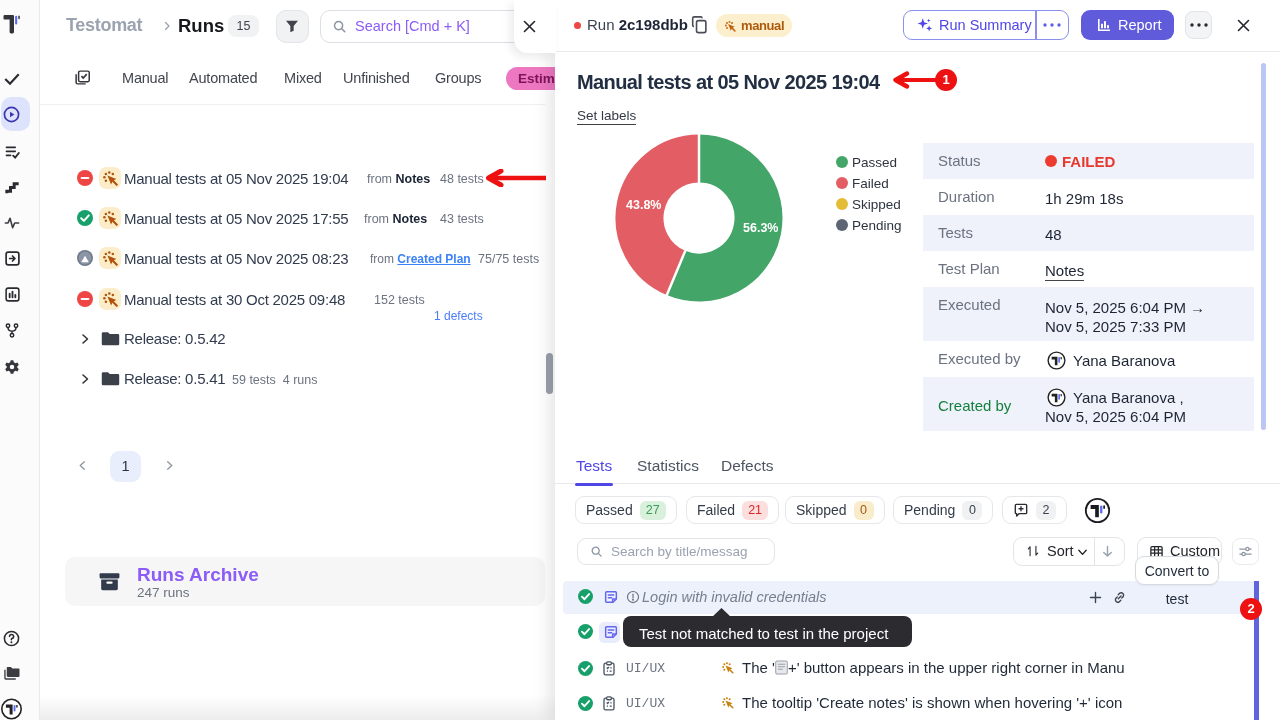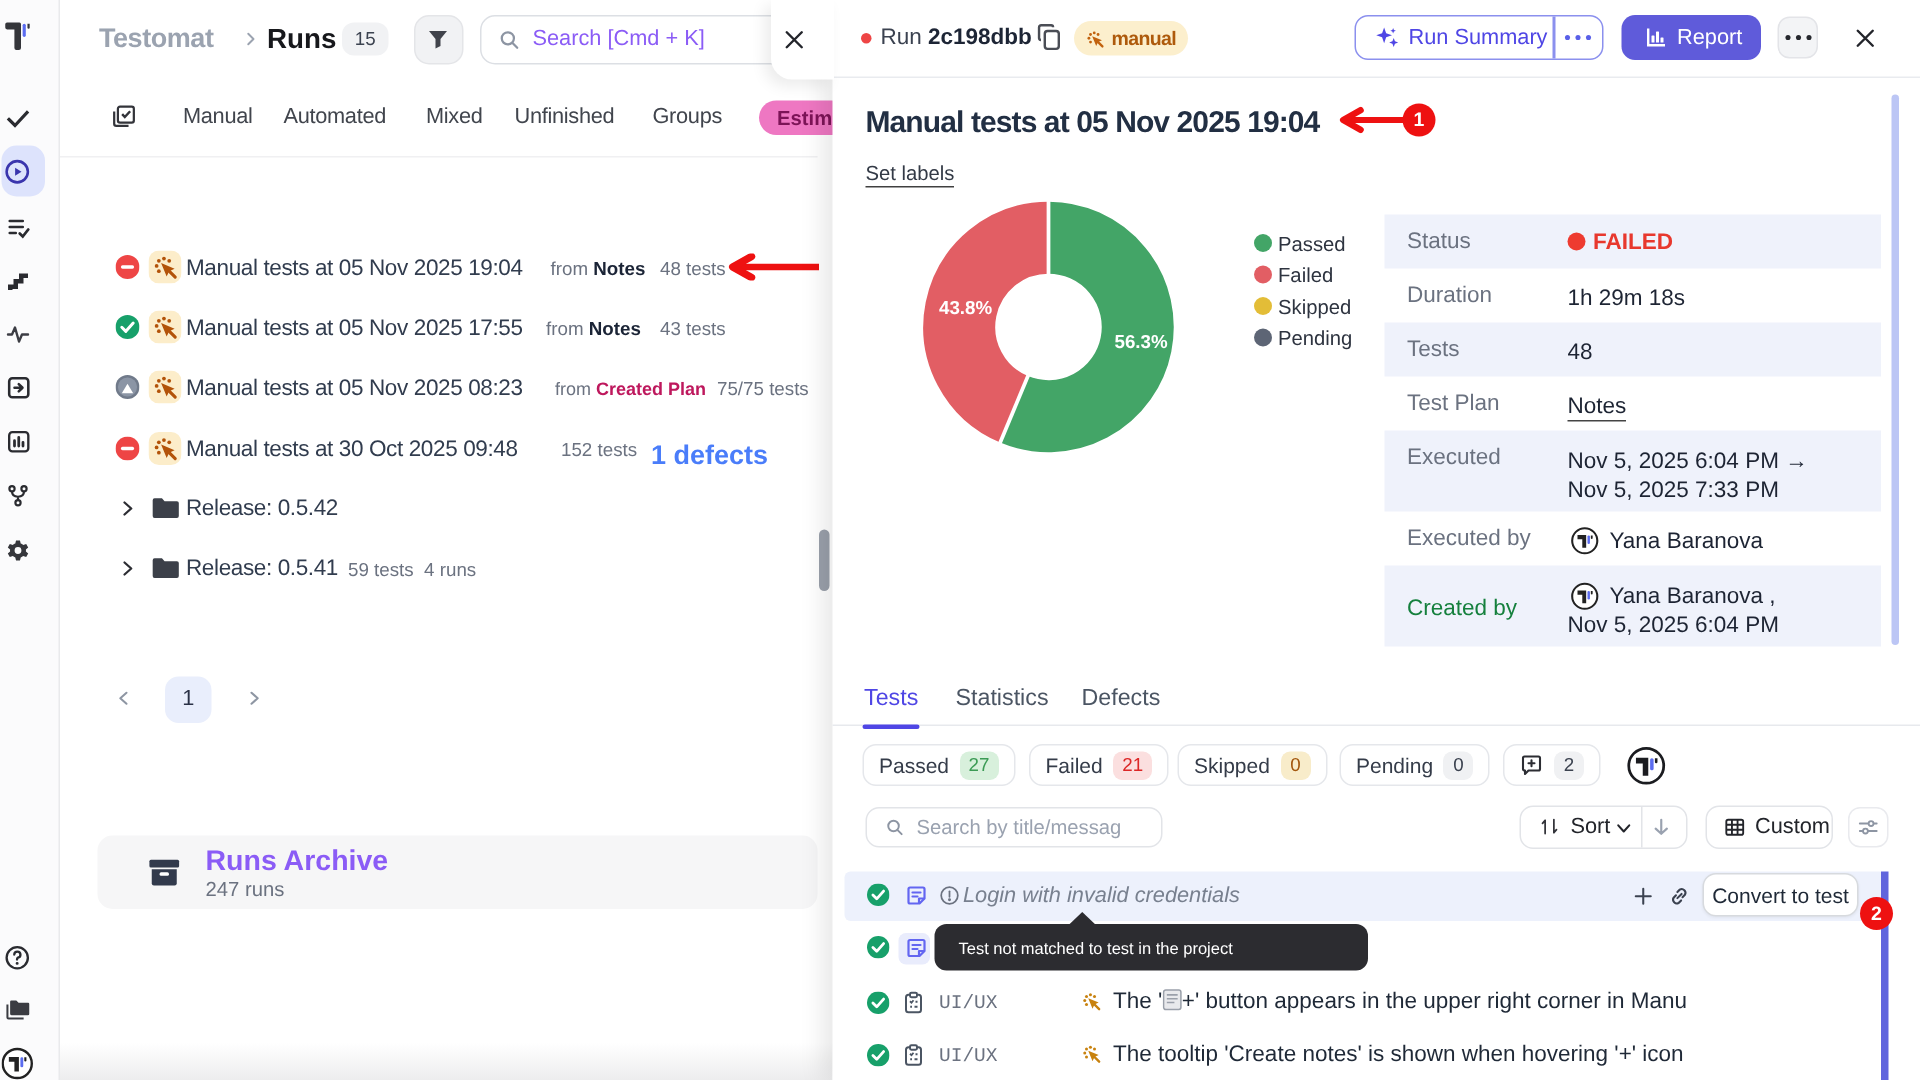--- a/index.html
+++ b/index.html
@@ -169,40 +169,40 @@
     <rect width="22" height="22" rx="7" fill="#fcedca"></rect>
     <path d="M8.4 8.4 L17.4 12.1 L13.8 13.8 L12.1 17.4 Z" fill="#b35309"></path>
     <path d="M13.6 13.6 L17.8 17.8" stroke="#b35309" stroke-width="2.1" stroke-linecap="round"></path>
     <circle cx="10.3" cy="5.4" r="1.25" fill="#b35309"></circle>
     <circle cx="6.9" cy="6.9" r="1.25" fill="#b35309"></circle>
     <circle cx="5.4" cy="10.3" r="1.25" fill="#b35309"></circle>
     <circle cx="6.9" cy="13.8" r="1.25" fill="#b35309"></circle>
     <circle cx="13.8" cy="6.9" r="1.25" fill="#b35309"></circle>
   </svg>
 <div class="abs" style="left:124px;top:250px;font-size:15px;color:#313c4e;letter-spacing:-0.25px;">Manual tests at 05 Nov 2025 08:23</div>
-<div class="abs" style="left:370px;top:252px;font-size:12px;color:#6b7280;">from <b style="color:#be185d;">Created Plan</b></div>
+<div class="abs" style="left:370px;top:252px;font-size:12px;color:#6b7280;">from <b style="color:#3b82f6;text-decoration:underline;">Created Plan</b></div>
 <div class="abs" style="left:478px;top:252px;font-size:12.5px;color:#6b7280;">75/75 tests</div>
 
 <svg class="abs" style="left:77px;top:291px;" width="16" height="16" viewBox="0 0 16 16">
     <circle cx="8" cy="8" r="8" fill="#ee4545"></circle>
     <rect x="3.6" y="6.9" width="8.8" height="2.2" rx="1.1" fill="#fff"></rect>
   </svg>
 <svg class="abs" style="left:99px;top:288px;" width="22" height="22" viewBox="0 0 22 22">
     <rect width="22" height="22" rx="7" fill="#fcedca"></rect>
     <path d="M8.4 8.4 L17.4 12.1 L13.8 13.8 L12.1 17.4 Z" fill="#b35309"></path>
     <path d="M13.6 13.6 L17.8 17.8" stroke="#b35309" stroke-width="2.1" stroke-linecap="round"></path>
     <circle cx="10.3" cy="5.4" r="1.25" fill="#b35309"></circle>
     <circle cx="6.9" cy="6.9" r="1.25" fill="#b35309"></circle>
     <circle cx="5.4" cy="10.3" r="1.25" fill="#b35309"></circle>
     <circle cx="6.9" cy="13.8" r="1.25" fill="#b35309"></circle>
     <circle cx="13.8" cy="6.9" r="1.25" fill="#b35309"></circle>
   </svg>
 <div class="abs" style="left:124px;top:291px;font-size:15px;color:#313c4e;letter-spacing:-0.25px;">Manual tests at 30 Oct 2025 09:48</div>
 <div class="abs" style="left:374px;top:293px;font-size:12.5px;color:#6b7280;">152 tests</div>
-<div class="abs" style="left:434px;top:293px;font-size:18px;color:#4a7dfa;font-weight:bold;">1 defects</div>
+<div class="abs" style="left:434px;top:309px;font-size:12px;color:#4a7dfa;">1 defects</div>
 
 <svg class="abs" style="left:79px;top:333px;" width="12" height="12" viewBox="0 0 24 24" fill="none" stroke="#2c2d33" stroke-width="3" stroke-linecap="round" stroke-linejoin="round">
     <path d="M8 4 L17 12 L8 20"></path>
   </svg>
 <svg class="abs" style="left:101px;top:331px;" width="19" height="16" viewBox="0 0 24 20">
     <path d="M1 3 Q1 1.4 2.6 1.4 L8.8 1.4 L11 3.8 L21.4 3.8 Q23 3.8 23 5.4 L23 16.4 Q23 18 21.4 18 L2.6 18 Q1 18 1 16.4 Z" fill="#3c4049"></path>
   </svg>
 <div class="abs" style="left:124px;top:330px;font-size:15px;color:#313c4e;letter-spacing:-0.25px;">Release: 0.5.42</div>
 
 <svg class="abs" style="left:79px;top:373px;" width="12" height="12" viewBox="0 0 24 24" fill="none" stroke="#2c2d33" stroke-width="3" stroke-linecap="round" stroke-linejoin="round">
@@ -433,38 +433,38 @@
     <path d="M12 7.2 L12 13.5" stroke-linecap="round"></path>
     <circle cx="12" cy="16.8" r="0.7" fill="#6b7280"></circle>
   </svg>
 <div class="abs" style="left:642px;top:589px;font-size:14.5px;font-style:italic;color:#78808f;">Login with invalid credentials</div>
 <svg class="abs" style="left:1088px;top:590px;" width="15" height="15" viewBox="0 0 24 24" fill="none" stroke="#3b4250" stroke-width="2.2" stroke-linecap="round">
     <path d="M12 4 L12 20 M4 12 L20 12"></path>
   </svg>
 <svg class="abs" style="left:1112px;top:590px;" width="15" height="15" viewBox="0 0 24 24" fill="none" stroke="#3b4250" stroke-width="2.2" stroke-linecap="round">
     <path d="M10 14 L14.5 9.5 M8.5 11 L6 13.5 A4 4 0 0 0 11.5 19 L14 16.5 M15.5 13 L18 10.5 A4 4 0 0 0 12.5 5 L10 7.5"></path>
   </svg>
-<div class="abs" style="left:1135px;top:582px;width:104px;height:29px;background:#fff;border:1px solid #d7dade;border-radius:9px;box-shadow:0 1px 2px rgba(0,0,0,0.05);font-size:14px;color:#1f2937;text-align:center;line-height:28px;">Convert to test</div>
+<div class="abs" style="left:1135px;top:556px;width:84px;height:29px;background:#fff;border:1px solid #d7dade;border-radius:9px;box-shadow:0 1px 2px rgba(0,0,0,0.05);font-size:14px;color:#1f2937;text-align:center;line-height:28px;">Convert to test</div>
 <div class="abs" style="z-index:9;left:1240px;top:598px;width:22px;height:22px;border-radius:50%;background:#ee1111;color:#fff;font-size:13px;font-weight:bold;text-align:center;line-height:22px;">2</div>
 
 <svg class="abs" style="left:578px;top:624px;" width="15" height="15" viewBox="0 0 16 16">
     <circle cx="8" cy="8" r="8" fill="#17a06a"></circle>
     <path d="M4.2 8.2 L6.9 10.9 L11.8 5.4" fill="none" stroke="#fff" stroke-width="2" stroke-linecap="round" stroke-linejoin="round"></path>
   </svg>
 <svg class="abs" style="left:603px;top:624px;z-index:2;" width="16" height="16" viewBox="0 0 24 24" fill="none" stroke="#6366f1" stroke-width="2.2" stroke-linejoin="round">
     <path d="M4 5.5 Q4 4 5.5 4 L18.5 4 Q20 4 20 5.5 L20 15 L15 20 L5.5 20 Q4 20 4 18.5 Z"></path>
     <path d="M8 9 L16 9 M8 13 L13 13" stroke-linecap="round"></path>
     <path d="M14.5 20 L14.5 15 L20 15"></path>
   </svg>
 
 <div class="abs" style="left:599px;top:622px;width:21px;height:21px;background:#e9ecfc;border-radius:5px;"></div>
 <svg class="abs" style="left:711px;top:608px;" width="21" height="10" viewBox="0 0 21 10">
     <path d="M10.5 0 L21 10 L0 10 Z" fill="#2c2c30"></path>
   </svg>
-<div class="abs" style="left:623px;top:616px;width:289px;height:31px;background:#2c2c30;border-radius:8px;color:#fff;font-size:11px;line-height:35px;padding-left:16px;">Test not matched to test in the project</div>
+<div class="abs" style="left:623px;top:616px;width:289px;height:31px;background:#2c2c30;border-radius:8px;color:#fff;font-size:15px;line-height:35px;padding-left:16px;">Test not matched to test in the project</div>
 
 <svg class="abs" style="left:578px;top:661px;" width="15" height="15" viewBox="0 0 16 16">
     <circle cx="8" cy="8" r="8" fill="#17a06a"></circle>
     <path d="M4.2 8.2 L6.9 10.9 L11.8 5.4" fill="none" stroke="#fff" stroke-width="2" stroke-linecap="round" stroke-linejoin="round"></path>
   </svg>
 <svg class="abs" style="left:601px;top:660px;" width="16" height="17" viewBox="0 0 24 24" fill="none" stroke="#4b5563" stroke-width="2">
     <rect x="4.5" y="4" width="15" height="17.5" rx="2.5"></rect>
     <rect x="8.5" y="2" width="7" height="4.4" rx="1.4" fill="#fff"></rect>
     <path d="M8.5 10.5 L10 12 L12 9.5" stroke-width="1.8"></path>
     <path d="M14 11 L16 11 M8.7 16 L10.5 16 M13 16 L16 16" stroke-width="1.8"></path>

